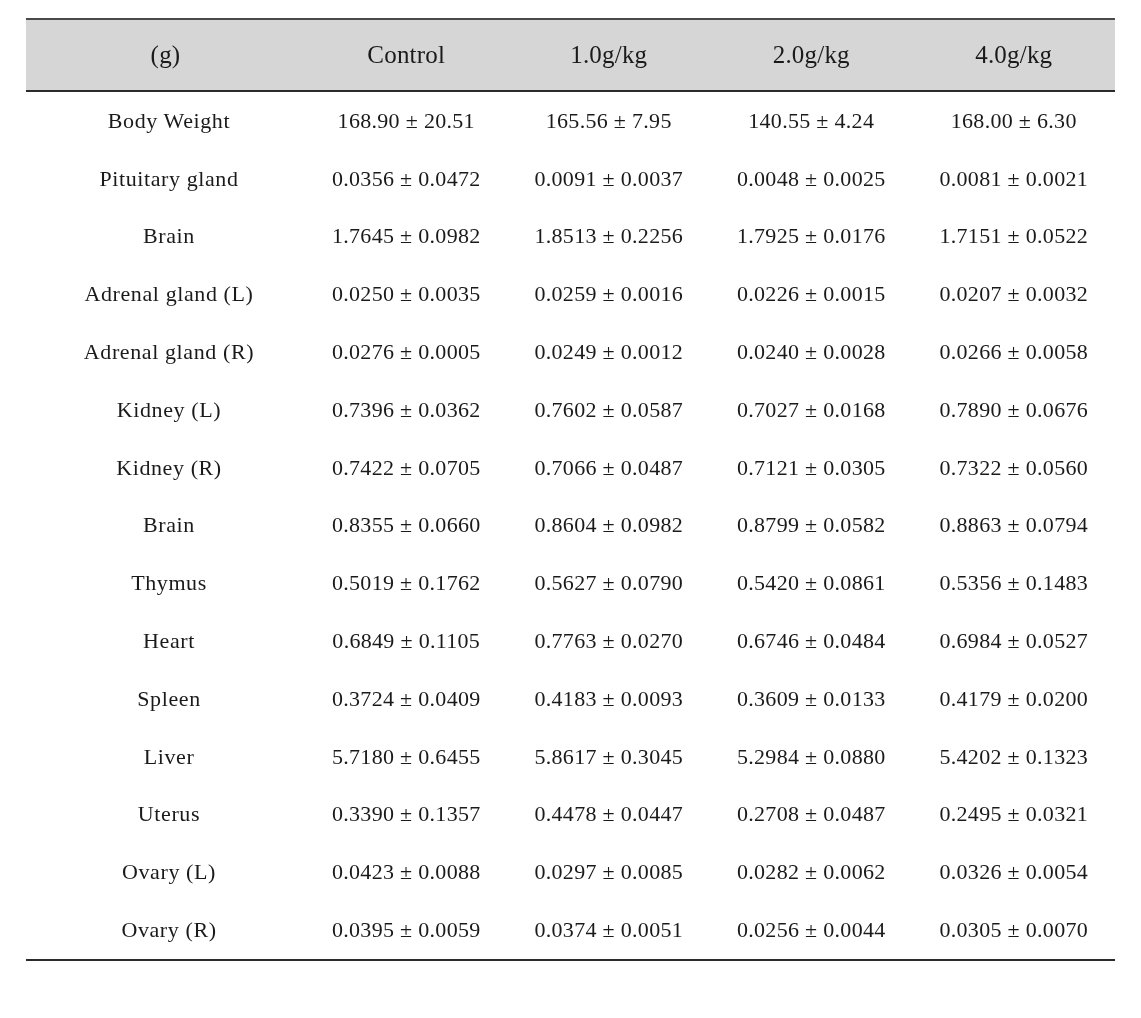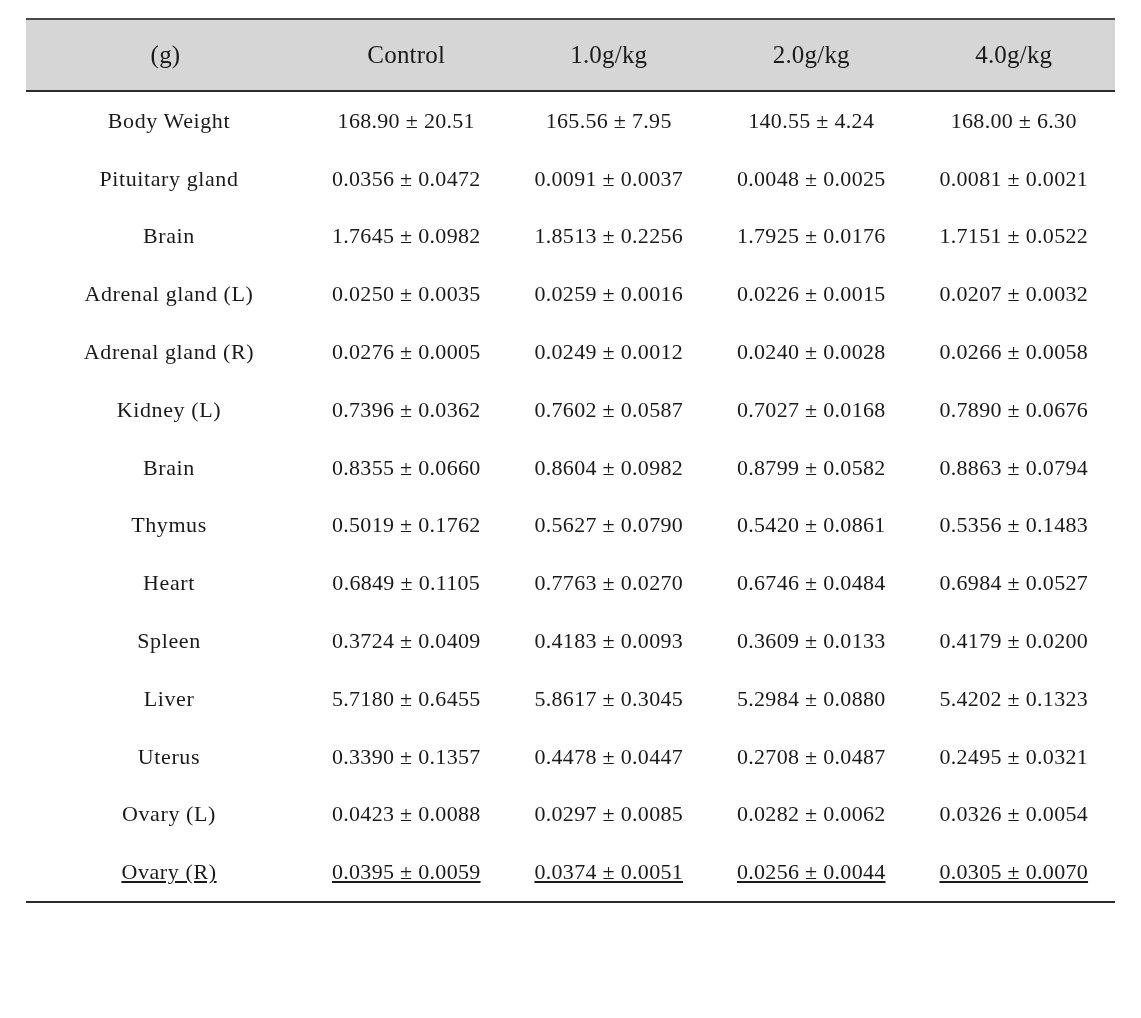--- a/index.html
+++ b/index.html
@@ -60,21 +60,20 @@
     letter-spacing: 0.6px;
   }
 
   table.organ-table tbody td.value-cell {
     text-align: center;
     letter-spacing: 0.3px;
   }
 
   table.organ-table tbody tr:last-child td {
     border-bottom: 2px solid #2b2b2b;
-    text-decoration: underline;
   }
 
   
   col.c-label  { width: 279px; }
   col.c-data   { width: 202.5px; }
 </style>
 </head>
 <body>
 
 <div id="table-wrap">
@@ -132,20 +131,27 @@
           <td class="value-cell">0.0266 ± 0.0058</td>
         </tr>
         <tr>
           <td class="label-cell">Kidney (L)</td>
           <td class="value-cell">0.7396 ± 0.0362</td>
           <td class="value-cell">0.7602 ± 0.0587</td>
           <td class="value-cell">0.7027 ± 0.0168</td>
           <td class="value-cell">0.7890 ± 0.0676</td>
         </tr>
         <tr>
+          <td class="label-cell">Kidney (R)</td>
+          <td class="value-cell">0.7422 ± 0.0705</td>
+          <td class="value-cell">0.7066 ± 0.0487</td>
+          <td class="value-cell">0.7121 ± 0.0305</td>
+          <td class="value-cell">0.7322 ± 0.0560</td>
+        </tr>
+        <tr>
           <td class="label-cell">Brain</td>
           <td class="value-cell">0.8355 ± 0.0660</td>
           <td class="value-cell">0.8604 ± 0.0982</td>
           <td class="value-cell">0.8799 ± 0.0582</td>
           <td class="value-cell">0.8863 ± 0.0794</td>
         </tr>
         <tr>
           <td class="label-cell">Thymus</td>
           <td class="value-cell">0.5019 ± 0.1762</td>
           <td class="value-cell">0.5627 ± 0.0790</td>

